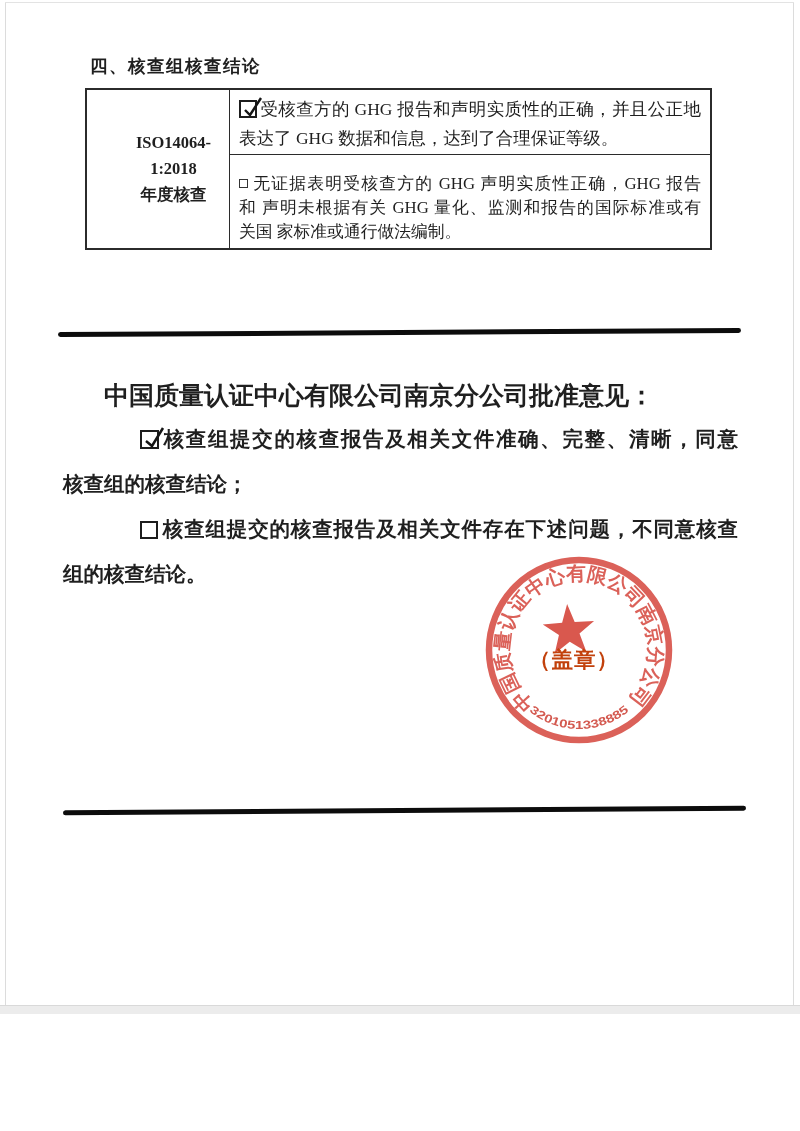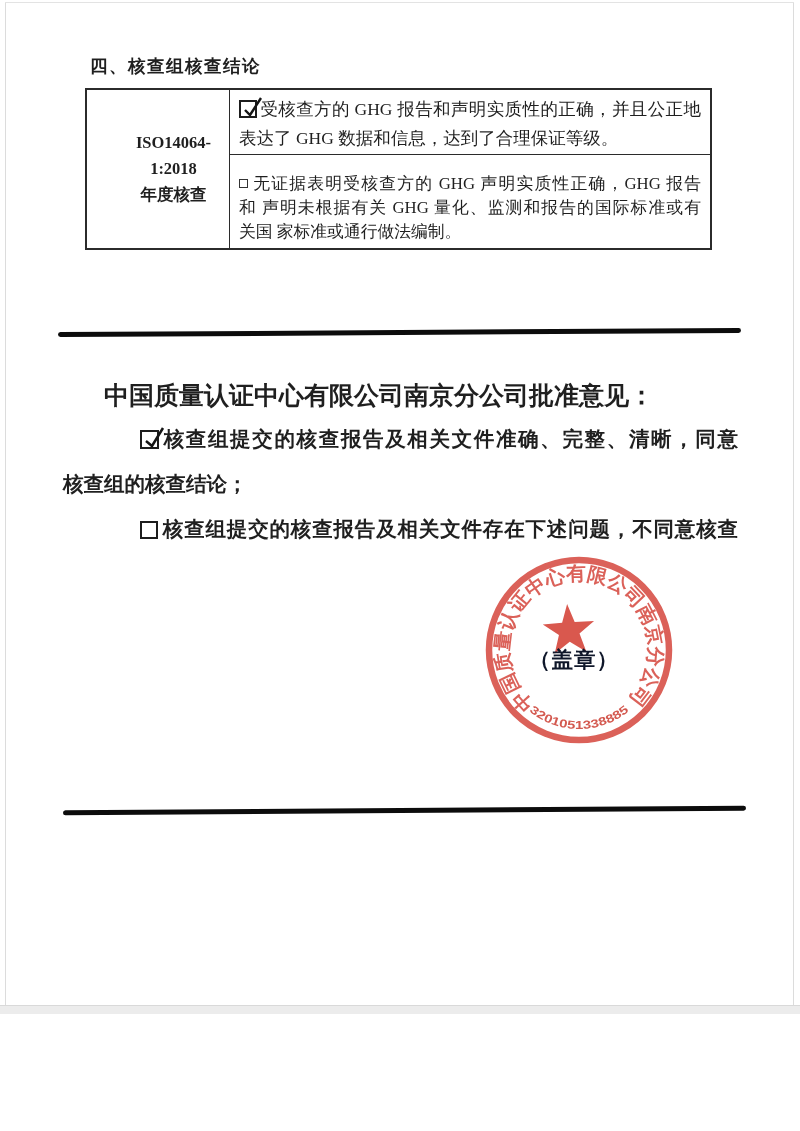--- a/index.html
+++ b/index.html
@@ -38,21 +38,21 @@
   .approval-title { position:absolute; left:104px; top:379px; font-size:25px; font-weight:bold; }
   .pline { position:absolute; font-size:20.5px; white-space:nowrap;font-weight:bold; }
   .pline.jl { white-space:normal; }
   .p1l1 { left:140px; top:425px; width:598px; }
   .p1l2 { left:63px; top:470px; }
   .p2l1 { left:140px; top:515px; width:598px; }
   .p2l2 { left:63px; top:560px; }
 
   
   .stamp { position:absolute; left:485px; top:556px; width:188px; height:188px; opacity:0.92; }
-  .stamp-caption { position:absolute; left:529px; top:645px; font-size:21.5px; font-weight:bold; color:#0f172a; letter-spacing:1px; }
+  .stamp-caption { position:absolute; left:529px; top:645px; font-size:21.5px; font-weight:bold; color:#c2410c; letter-spacing:1px; }
 </style>
 </head>
 <body>
 
 <div class="page">
 
   <div class="edge-top"></div>
   <div class="edge-left"></div>
   <div class="edge-right"></div>
   <div class="bottom-strip"></div>
@@ -82,20 +82,21 @@
   <div class="rule rule-1"></div>
 
   <div class="approval-title">中国质量认证中心有限公司南京分公司批准意见：</div>
 
   <div class="pline p1l1 jl"><span class="cbx"><svg width="23" height="25" viewBox="0 0 23 25">
           <polyline points="4,16 10,21 21,3" fill="none" stroke="#151515" stroke-width="2.5"></polyline>
         </svg></span><span>核查组提交的核查报告及相关文件准确、完整、清晰，同意</span></div>
   <div class="pline p1l2">核查组的核查结论；</div>
 
   <div class="pline p2l1 jl"><span class="cbx-empty"></span><span>核查组提交的核查报告及相关文件存在下述问题，不同意核查</span></div>
+  <div class="pline p2l2">组的核查结论。</div>
 
   <svg class="stamp" viewBox="-94 -94 188 188">
     <defs>
       <path id="ringPath" d="M -45 53.6 A 70 70 0 1 1 45 53.6" fill="none"></path>
       <path id="numPath" d="M -52.9 58.7 A 79 79 0 0 0 52.9 58.7" fill="none"></path>
     </defs>
     <circle cx="0" cy="0" r="90" fill="none" stroke="#d8544b" stroke-width="6.5"></circle>
     <text fill="#d8544b" font-size="19.5" font-weight="bold" font-family="Liberation Serif, serif">
       <textPath href="#ringPath" startOffset="0" textLength="336" lengthAdjust="spacingAndGlyphs">中国质量认证中心有限公司南京分公司</textPath>
     </text>

